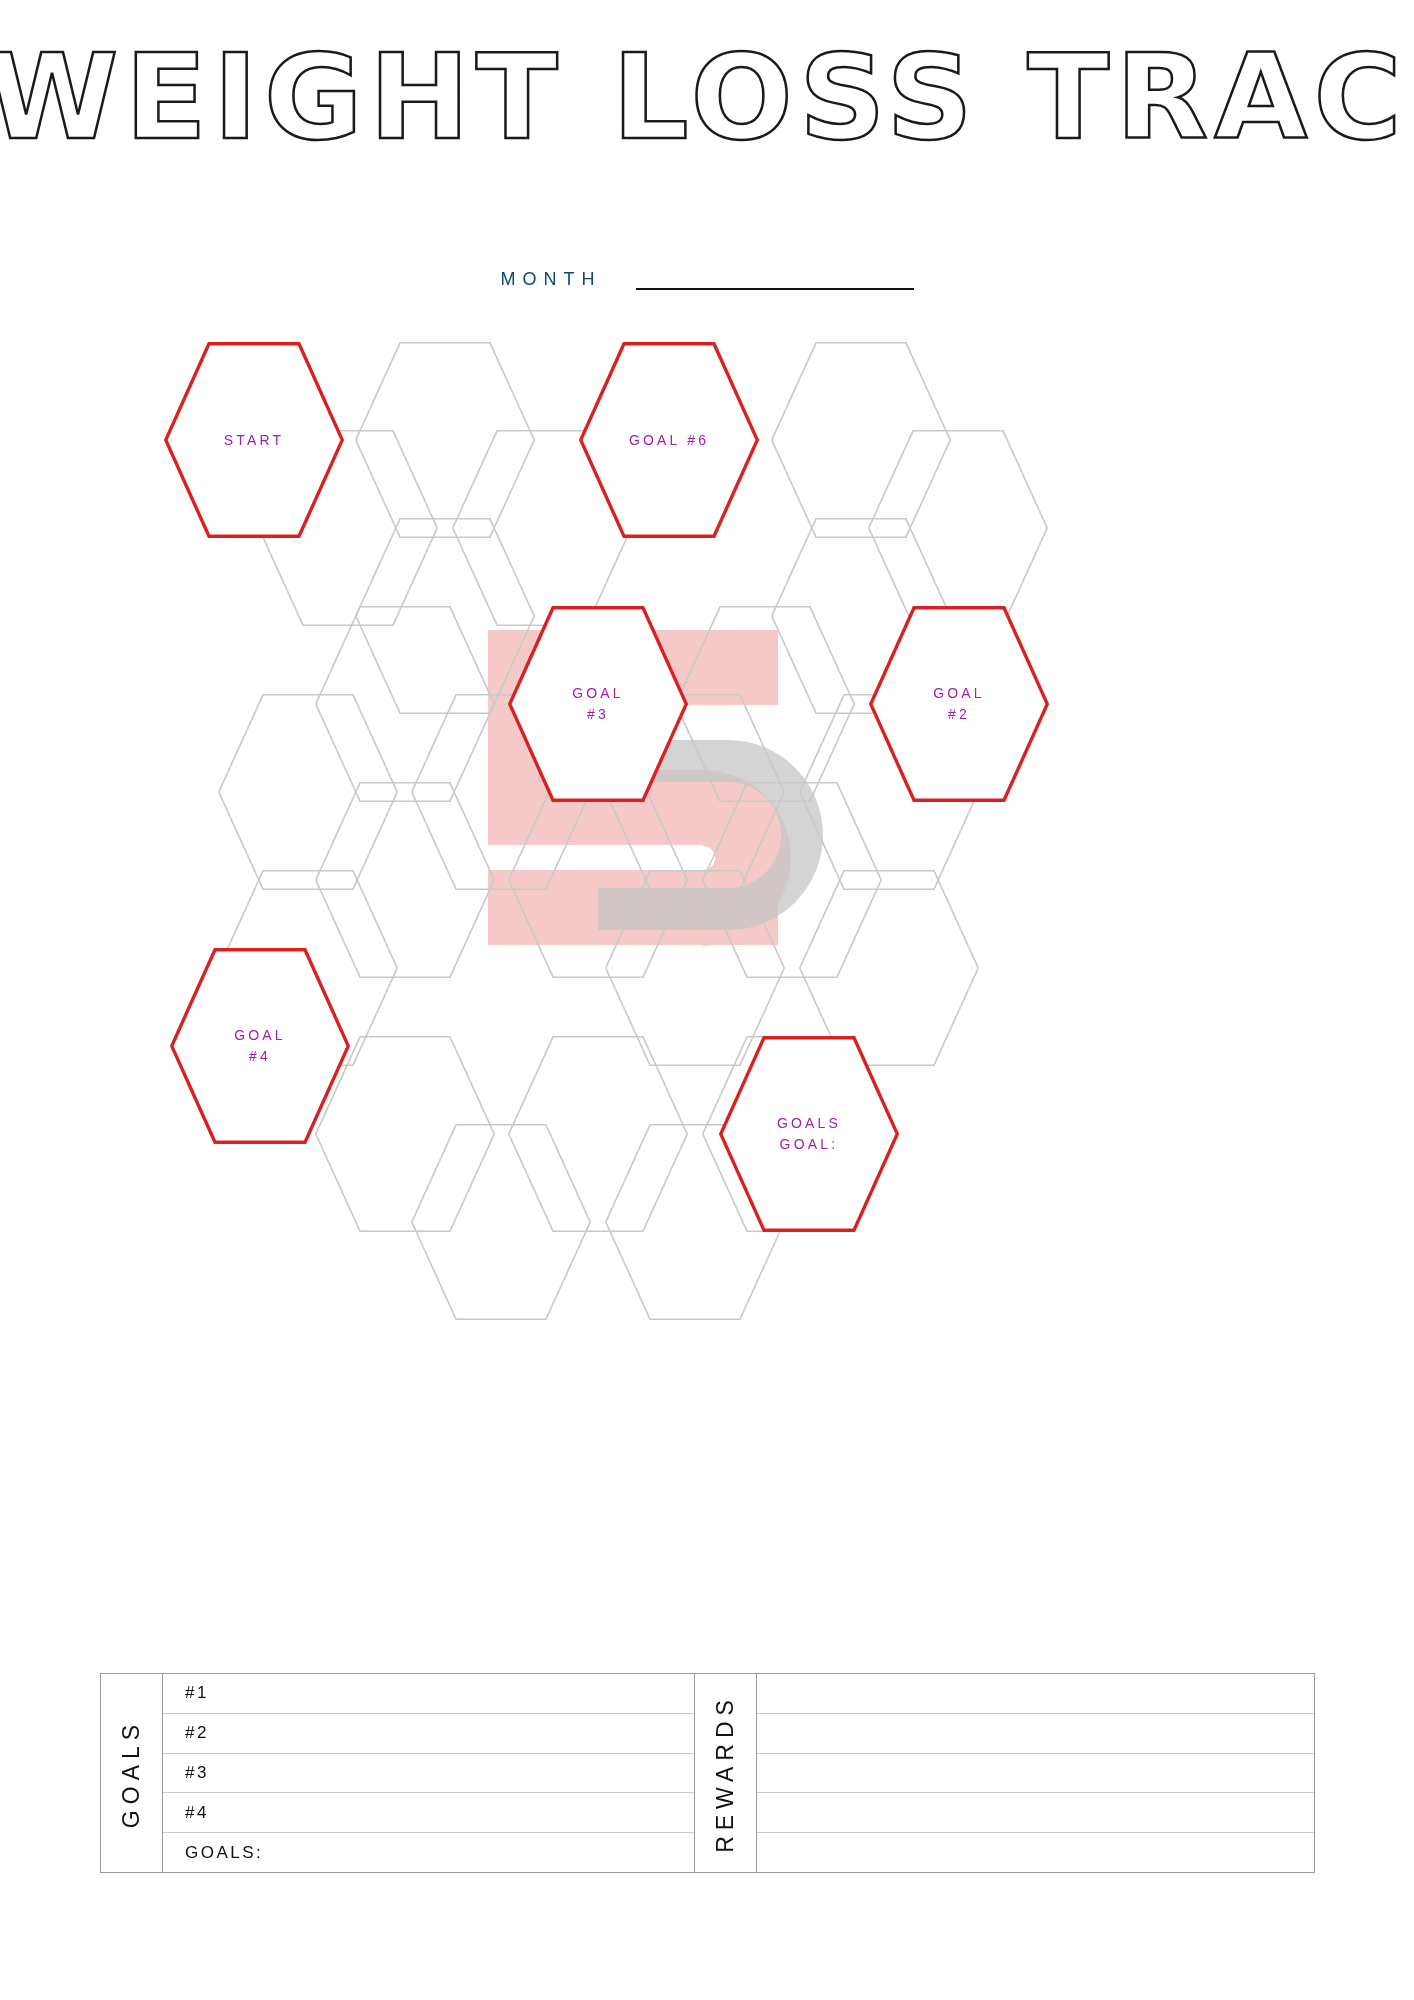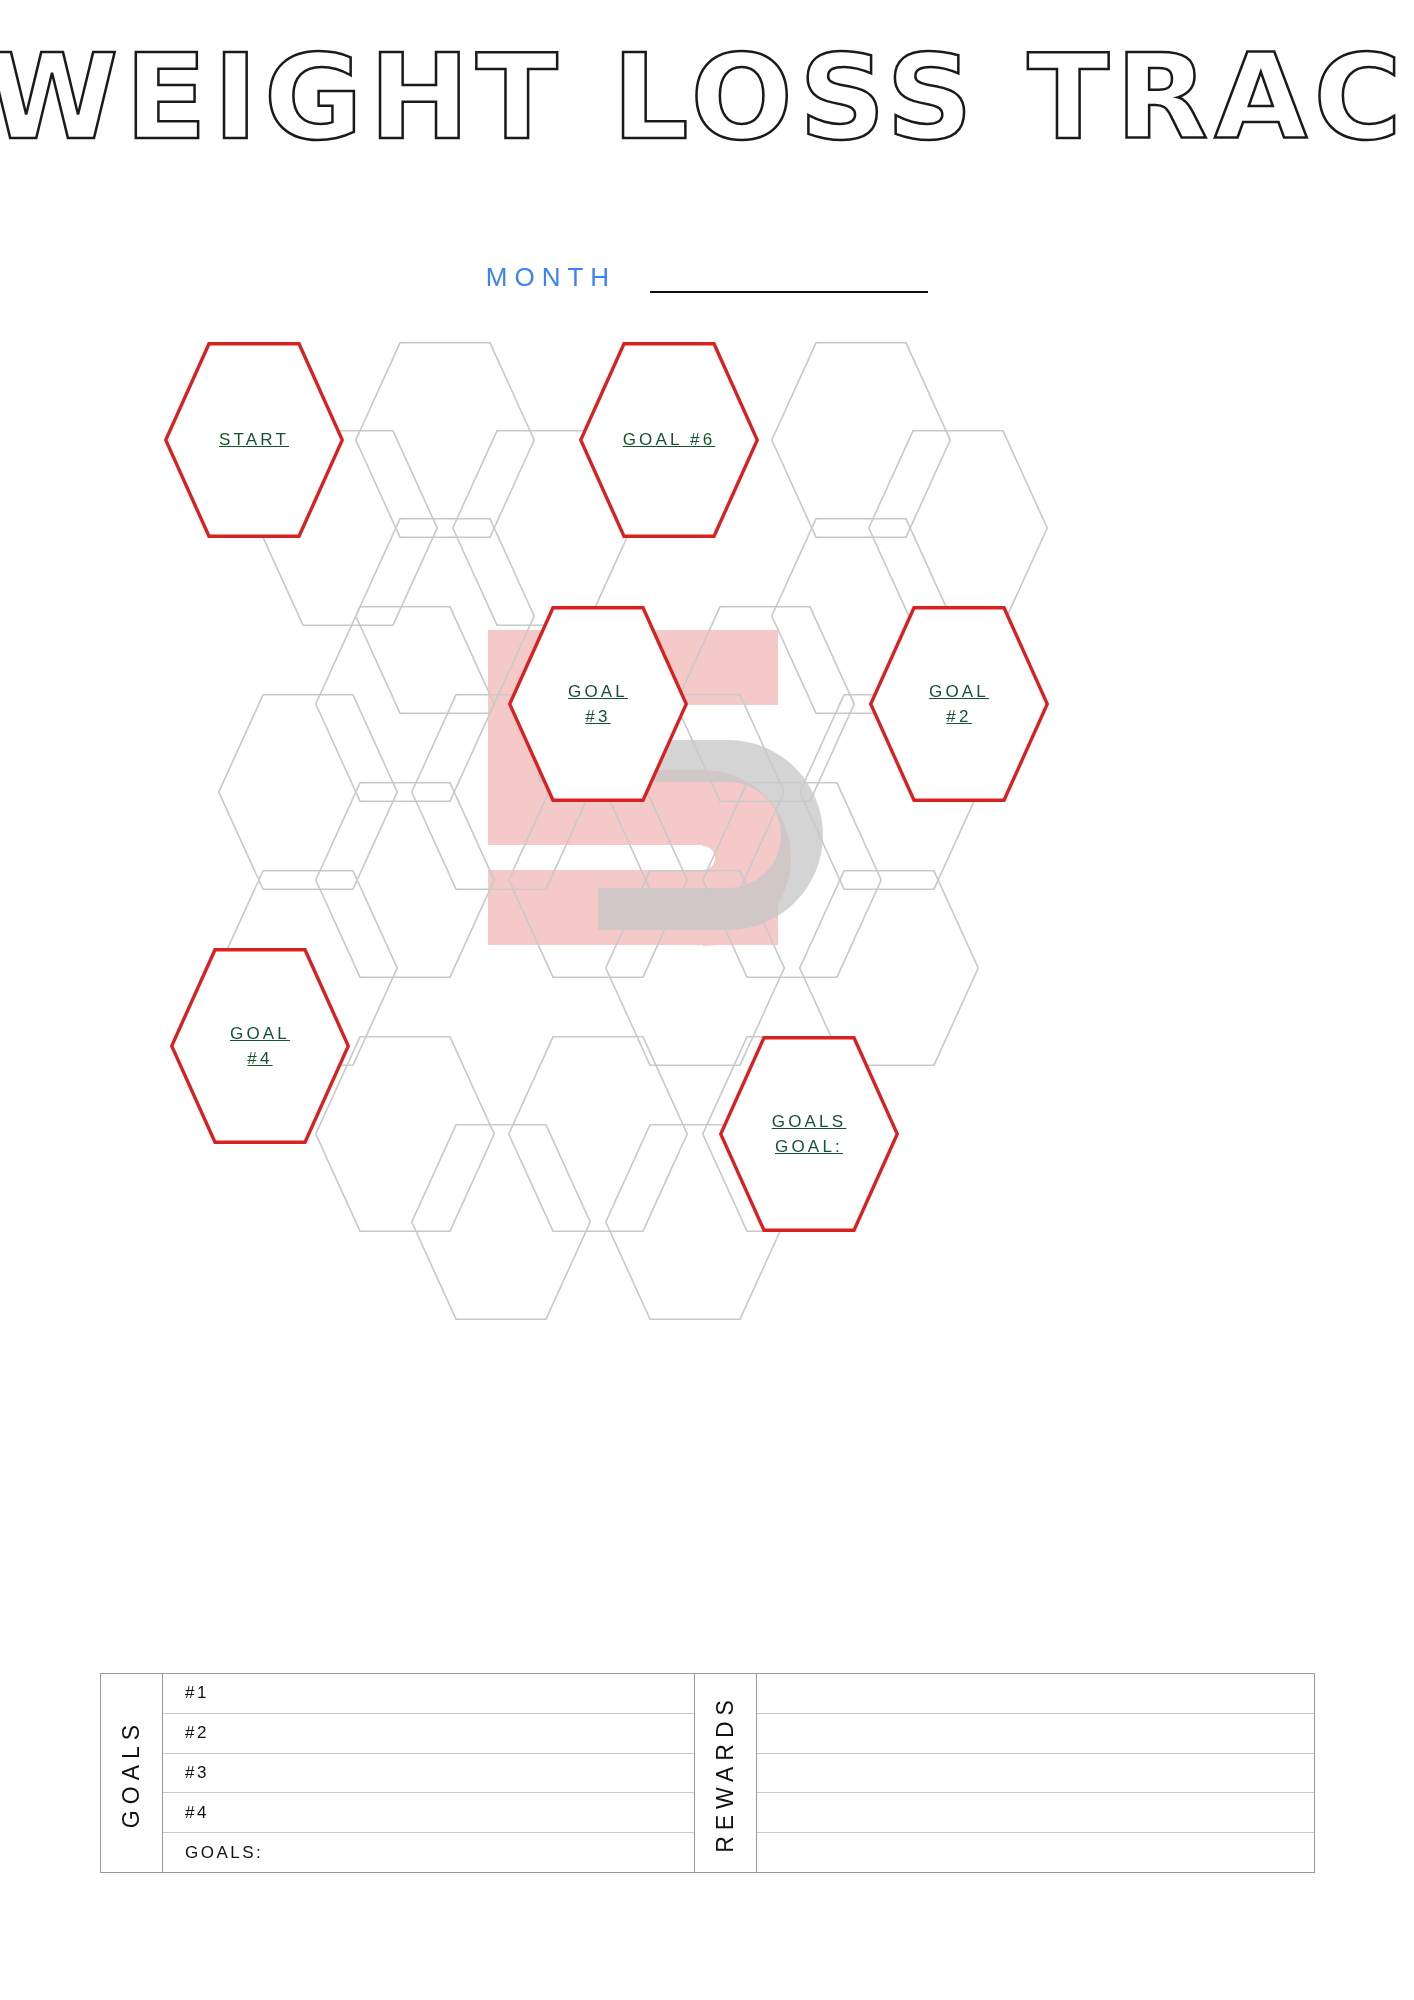--- a/index.html
+++ b/index.html
@@ -38,23 +38,23 @@
     position: absolute;
     top: 262px;
     left: 0;
     width: 1414px;
     display: flex;
     justify-content: center;
     align-items: flex-end;
     gap: 34px;
   }
   #month-label {
-    font-size: 26px;
+    font-size: 18px;
     letter-spacing: 7px;
-    color: #3b82f6;
+    color: #0c4a6e;
   }
   #month-field {
     width: 278px;
     border-bottom: 2px solid #111;
     height: 26px;
   }
 
   
   #board {
     position: absolute;
@@ -68,27 +68,26 @@
     box-sizing: border-box;
     display: flex;
     align-items: center;
     justify-content: center;
     text-align: center;
   }
   .hex svg { position: absolute; left: 0; top: 0; }
   .hex .hex-label {
     position: relative;
     z-index: 2;
-    font-size: 17px;
+    font-size: 14px;
     letter-spacing: 3.2px;
     line-height: 1.5;
-    color: #14532d;
+    color: #a21caf;
     white-space: pre-line;
     pointer-events: none;
-    text-decoration: underline;
   }
 
   
   #watermark {
     position: absolute;
     left: 478px;
     top: 620px;
     width: 430px;
     height: 350px;
     z-index: 0;

